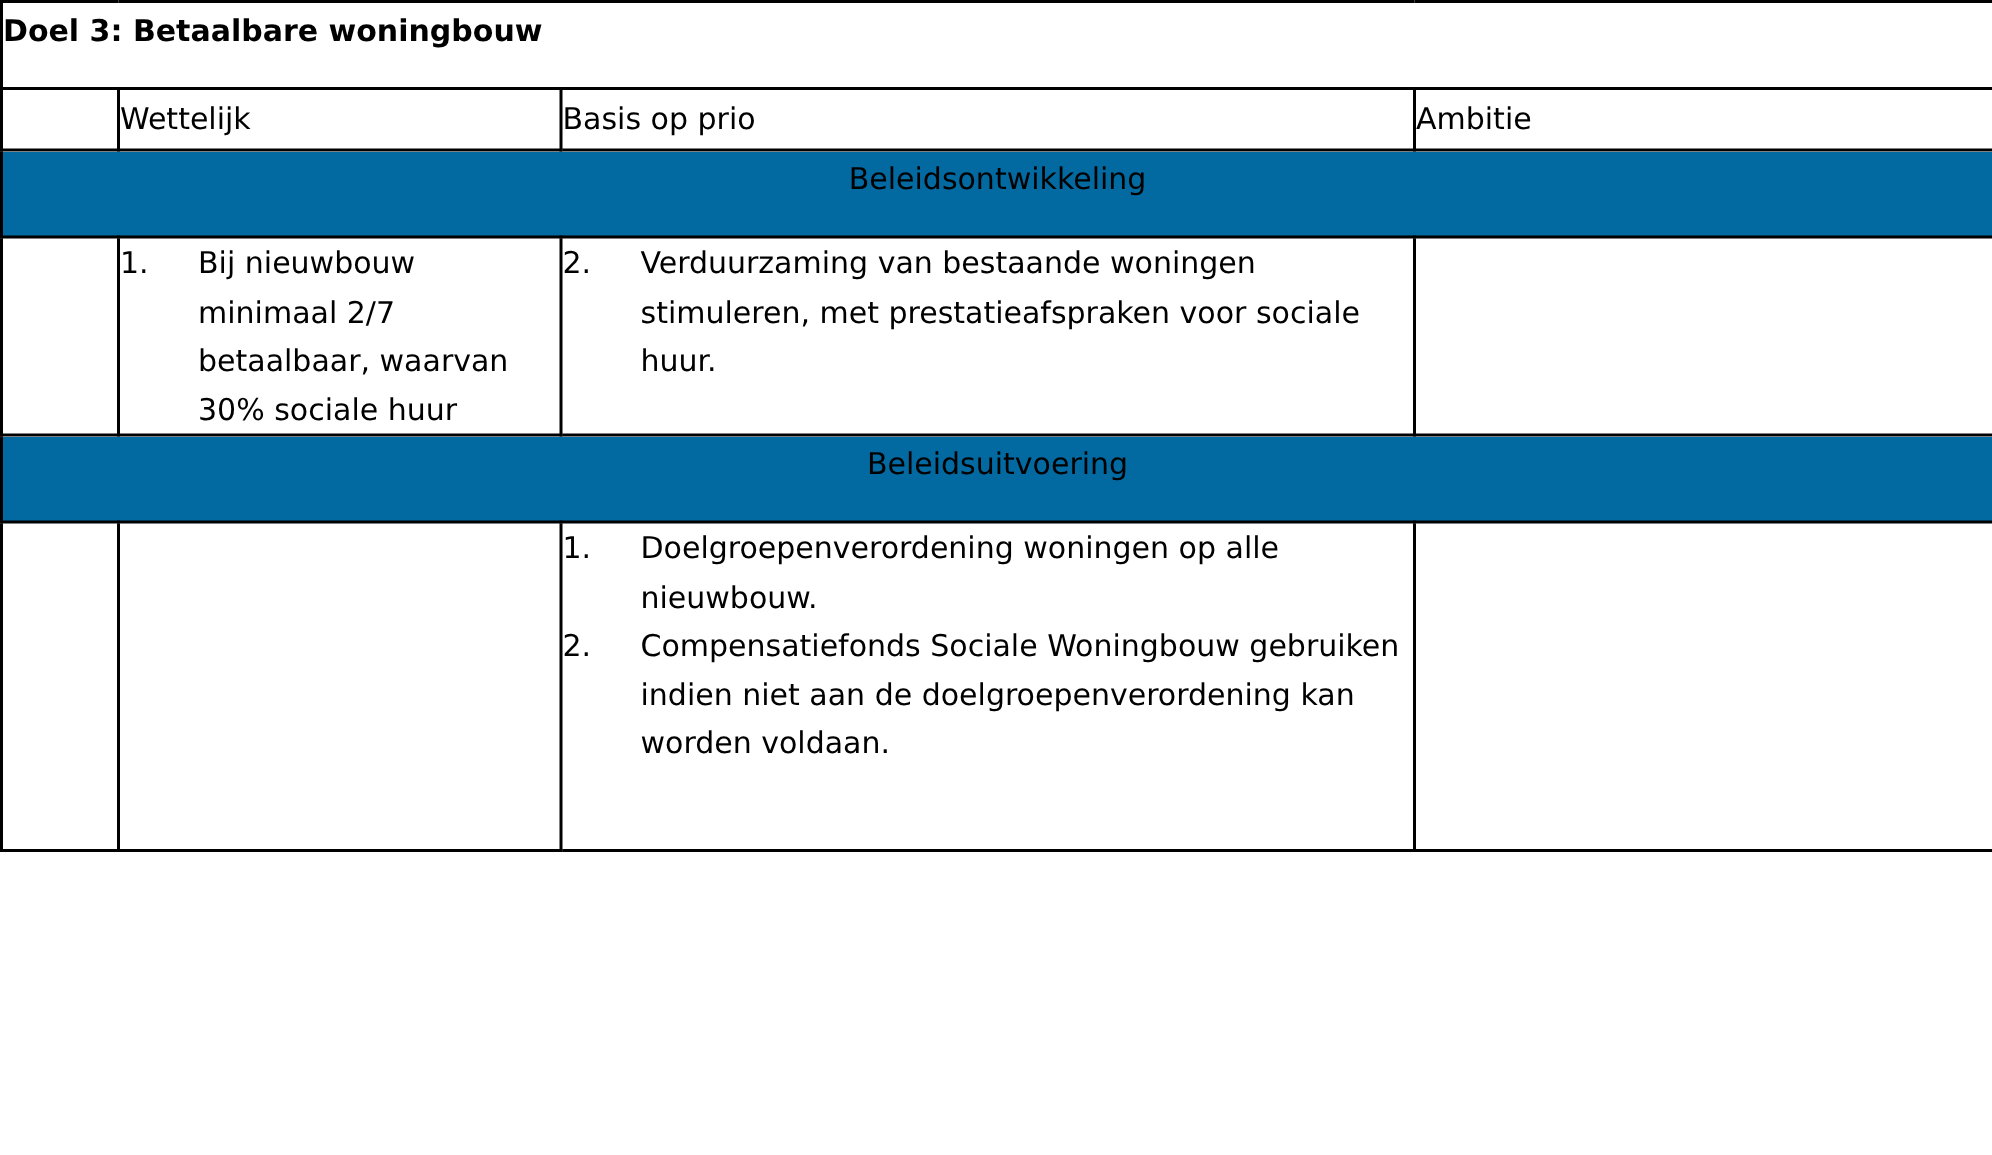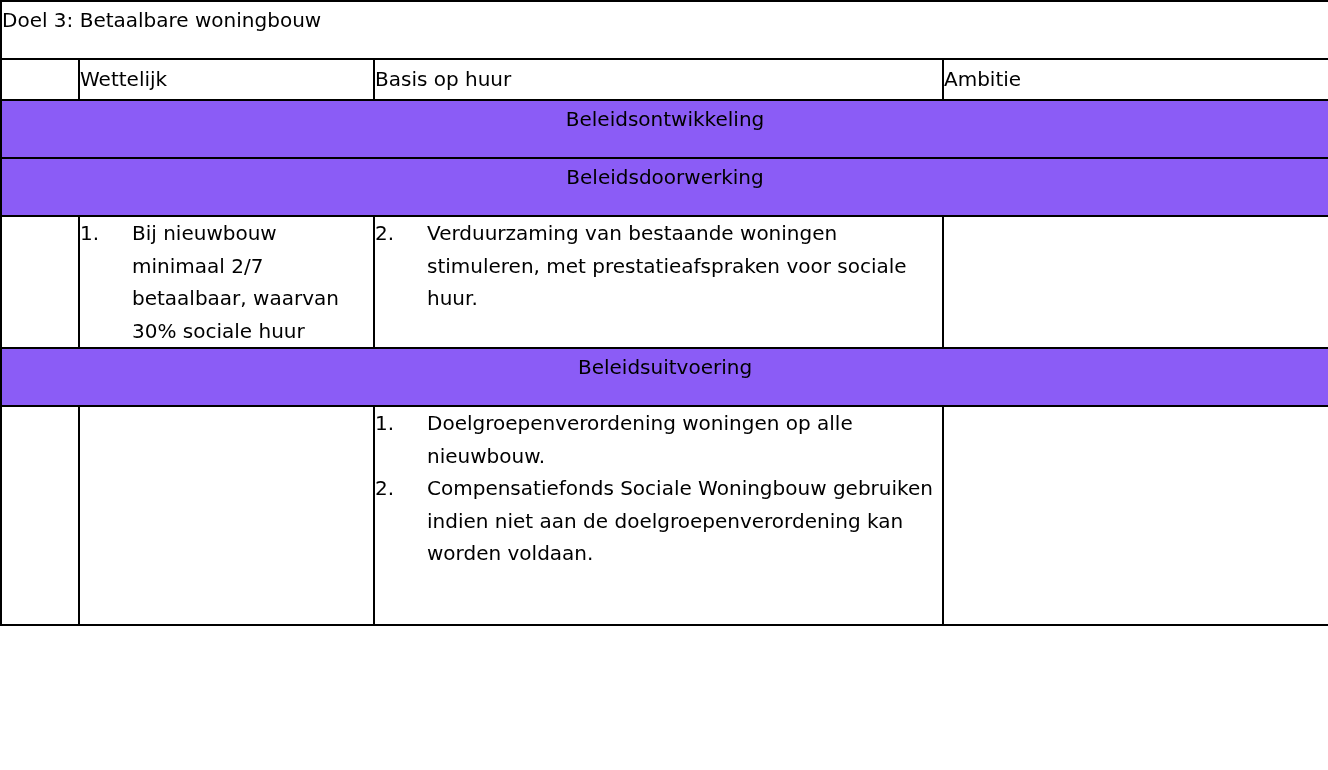--- a/index.html
+++ b/index.html
@@ -30,37 +30,37 @@
       line-height: 32.5px;
       box-sizing: border-box;
       overflow: hidden;
     }
     col.c0 { width: 78px; }
     col.c1 { width: 295px; }
     col.c2 { width: 569px; }
     col.c3 { width: 386px; }
 
     .title-cell {
-      font-weight: normal;
+      font-weight: bold;
       height: 58px;
       padding-top: 0 !important;
     }
     .title-cell span {
       display: block;
       line-height: 36px;
       font-size: 20px;
     }
     .hdr-row td { height: 41px; }
     .hdr-row td span {
       display: block;
       line-height: 36px;
       margin-top: 1px;
     }
     .band-row td {
-      background: #8b5cf6;
+      background: #0369a1;
       text-align: center;
       height: 58px;
     }
     .band-row td span {
       display: block;
       line-height: 36px;
     }
     .row-a td { height: 130px; }
     .row-b td { height: 131px; }
     .row-c td { height: 219px; }
@@ -103,38 +103,33 @@
     </tr>
 
     <tr class="hdr-row">
       <td>
           <span></span>
         </td>
       <td>
           <span>Wettelijk</span>
         </td>
       <td>
-          <span>Basis op huur</span>
+          <span>Basis op prio</span>
         </td>
       <td>
           <span>Ambitie</span>
         </td>
     </tr>
 
     <tr class="band-row">
       <td colspan="4">
         <span>Beleidsontwikkeling</span>
       </td>
     </tr>
 
-    <tr class="band-row">
-      <td colspan="4">
-        <span>Beleidsdoorwerking</span>
-      </td>
-    </tr>
     <tr class="row-b">
       <td>
         <span class="cell-text"></span>
       </td>
       <td>
         <ol class="num-list">
           <li>
             <span class="num">1.</span>
             <span class="txt">Bij nieuwbouw minimaal 2/7 betaalbaar, waarvan 30% sociale huur</span>
           </li>

